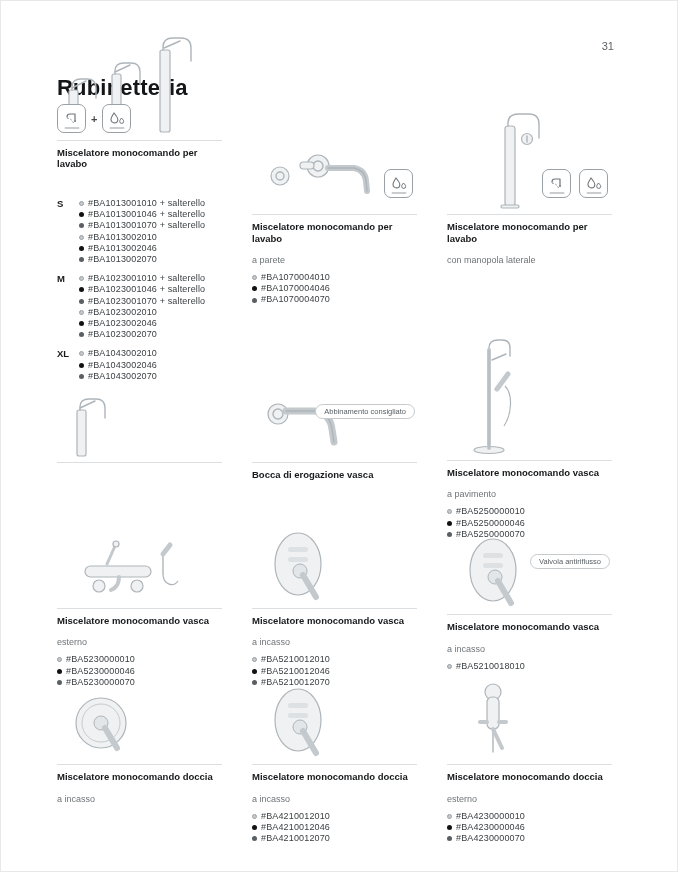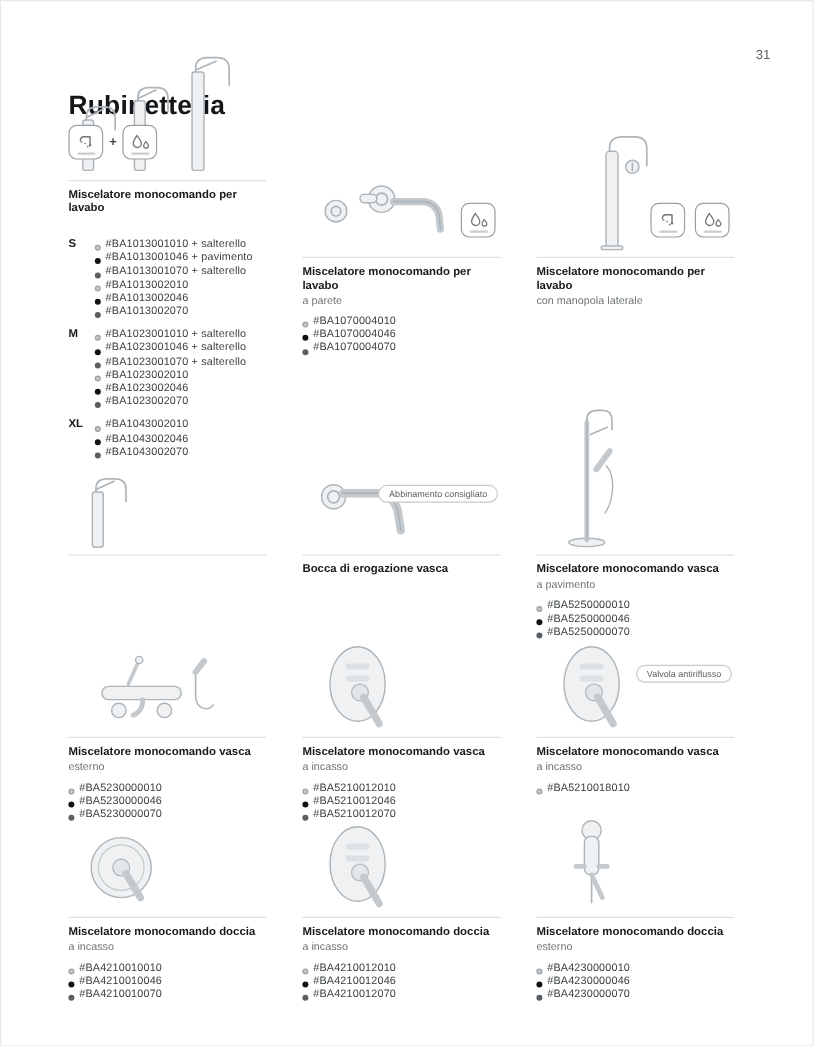--- a/index.html
+++ b/index.html
@@ -1,39 +1,39 @@
 <!DOCTYPE html>
 <html><head>
 <meta charset="utf-8">
 <style>
   html,body{margin:0;padding:0;}
   body{
     width:678px;height:872px;background:#ffffff;position:relative;overflow:hidden;
     font-family:"Liberation Sans",sans-serif;color:#1a1c1e;
     box-shadow:inset 0 0 0 1px #e8e8e8;
   }
-  .page-number{position:absolute;top:40px;right:36px;font-size:11px;color:#5f6368;}
+  .page-number{position:absolute;top:40px;right:64px;font-size:11px;color:#5f6368;}
   .page-title{position:absolute;top:60px;left:57px;font-size:22px;font-weight:700;color:#141618;letter-spacing:.2px;}
   .grid{
     position:absolute;top:100px;left:57px;width:555px;
     display:grid;grid-template-columns:165px 165px 165px;column-gap:30px;
     grid-template-rows:290px 150px 148px 164px;
   }
   .card{position:relative;display:flex;flex-direction:column;}
   .imgbox{position:relative;width:100%;}
   .r1 .imgbox{height:112px;}
   .r2 .imgbox{height:70px;}
   .r3 .imgbox{height:72px;}
   .r4 .imgbox{height:74px;}
   .imgbox svg.art{position:absolute;left:0;bottom:2px;overflow:visible;}
   .divider{border-top:1px solid #dcdfe1;margin-top:2px;margin-bottom:6px;}
   .p-title{font-size:9.5px;line-height:11.5px;font-weight:700;color:#17191b;margin:0;}
-  .p-sub{font-size:9px;line-height:11px;color:#6e7478;min-height:11px;margin-top:1px;}
+  .p-sub{font-size:9px;line-height:11px;color:#6e7478;min-height:11px;margin-top:11px;}
   .codes{margin-top:6px;}
-  .code-row{display:flex;align-items:flex-end;gap:4px;font-size:9px;line-height:11.2px;color:#3b4043;letter-spacing:.15px;white-space:nowrap;}
+  .code-row{display:flex;align-items:center;gap:4px;font-size:9px;line-height:11.2px;color:#3b4043;letter-spacing:.15px;white-space:nowrap;}
   .dot{width:5px;height:5px;border-radius:50%;flex:0 0 auto;display:inline-block;}
   .dot.chrome{border:1px solid #9aa0a4;box-sizing:border-box;}
   .size-group{display:flex;margin-bottom:8px;}
   .size-label{width:22px;font-size:9.5px;font-weight:700;color:#17191b;line-height:11.2px;flex:0 0 auto;}
   .pill{
     position:absolute;top:14px;right:2px;border:1px solid #c6cacd;border-radius:10px;
     padding:2px 8px;font-size:7.5px;color:#5a6065;background:#fff;white-space:nowrap;
   }
   .icon-badges{position:absolute;right:4px;bottom:14px;display:flex;gap:8px;}
   .icon-sq{
@@ -91,21 +91,21 @@
       <div class="codes">
         <div class="size-group">
           <span class="size-label">S</span>
           <div class="group-codes">
             <div class="code-row">
               <span class="dot chrome" style="background: rgb(195, 200, 203);"></span>
               <span class="code-text">#BA1013001010 + salterello</span>
             </div>
             <div class="code-row">
               <span class="dot black" style="background: rgb(18, 18, 18);"></span>
-              <span class="code-text">#BA1013001046 + pavimento</span>
+              <span class="code-text">#BA1013001046 + salterello</span>
             </div>
             <div class="code-row">
               <span class="dot gray" style="background: rgb(89, 95, 99);"></span>
               <span class="code-text">#BA1013001070 + salterello</span>
             </div>
             <div class="code-row">
               <span class="dot chrome" style="background: rgb(195, 200, 203);"></span>
               <span class="code-text">#BA1013002010</span>
             </div>
             <div class="code-row">
@@ -361,34 +361,20 @@
     <div class="card r4">
       <div class="imgbox"><span><svg class="art" width="150" height="70" viewBox="0 0 150 70">
       <circle cx="44" cy="33" r="25" fill="#eff1f2" stroke="#aeb5ba" stroke-width="1.2"></circle>
       <circle cx="44" cy="33" r="19" fill="none" stroke="#c6cbce" stroke-width="1"></circle>
       <circle cx="44" cy="33" r="7" fill="#e3e6e8" stroke="#aeb5ba" stroke-width="1"></circle>
       <line x1="48" y1="38" x2="60" y2="58" stroke="#c3c9cc" stroke-width="6" stroke-linecap="round"></line>
     </svg></span></div>
       <div class="divider"></div>
       <h3 class="p-title">Miscelatore monocomando doccia</h3>
       <div class="p-sub">a incasso</div>
-      <div class="codes">
-        <div class="code-row">
-          <span class="dot chrome" style="background: rgb(195, 200, 203);"></span>
-          <span class="code-text">#BA4210010010</span>
-        </div>
-        <div class="code-row">
-          <span class="dot black" style="background: rgb(18, 18, 18);"></span>
-          <span class="code-text">#BA4210010046</span>
-        </div>
-        <div class="code-row">
-          <span class="dot gray" style="background: rgb(89, 95, 99);"></span>
-          <span class="code-text">#BA4210010070</span>
-        </div>
-      </div>
     </div>
     <div class="card r4">
       <div class="imgbox"><span><svg class="art" width="150" height="78" viewBox="0 0 150 78">
       <ellipse cx="46" cy="38" rx="23" ry="31" fill="#eff1f2" stroke="#aeb5ba" stroke-width="1.2"></ellipse>
       <rect x="36" y="21" width="20" height="5" rx="2.5" fill="#dde1e3"></rect>
       <rect x="36" y="31" width="20" height="5" rx="2.5" fill="#dde1e3"></rect>
       <circle cx="48" cy="45" r="7" fill="#e3e6e8" stroke="#aeb5ba" stroke-width="1"></circle>
       <line x1="51" y1="49" x2="64" y2="71" stroke="#c3c9cc" stroke-width="6" stroke-linecap="round"></line>
     </svg></span></div>
       <div class="divider"></div>

